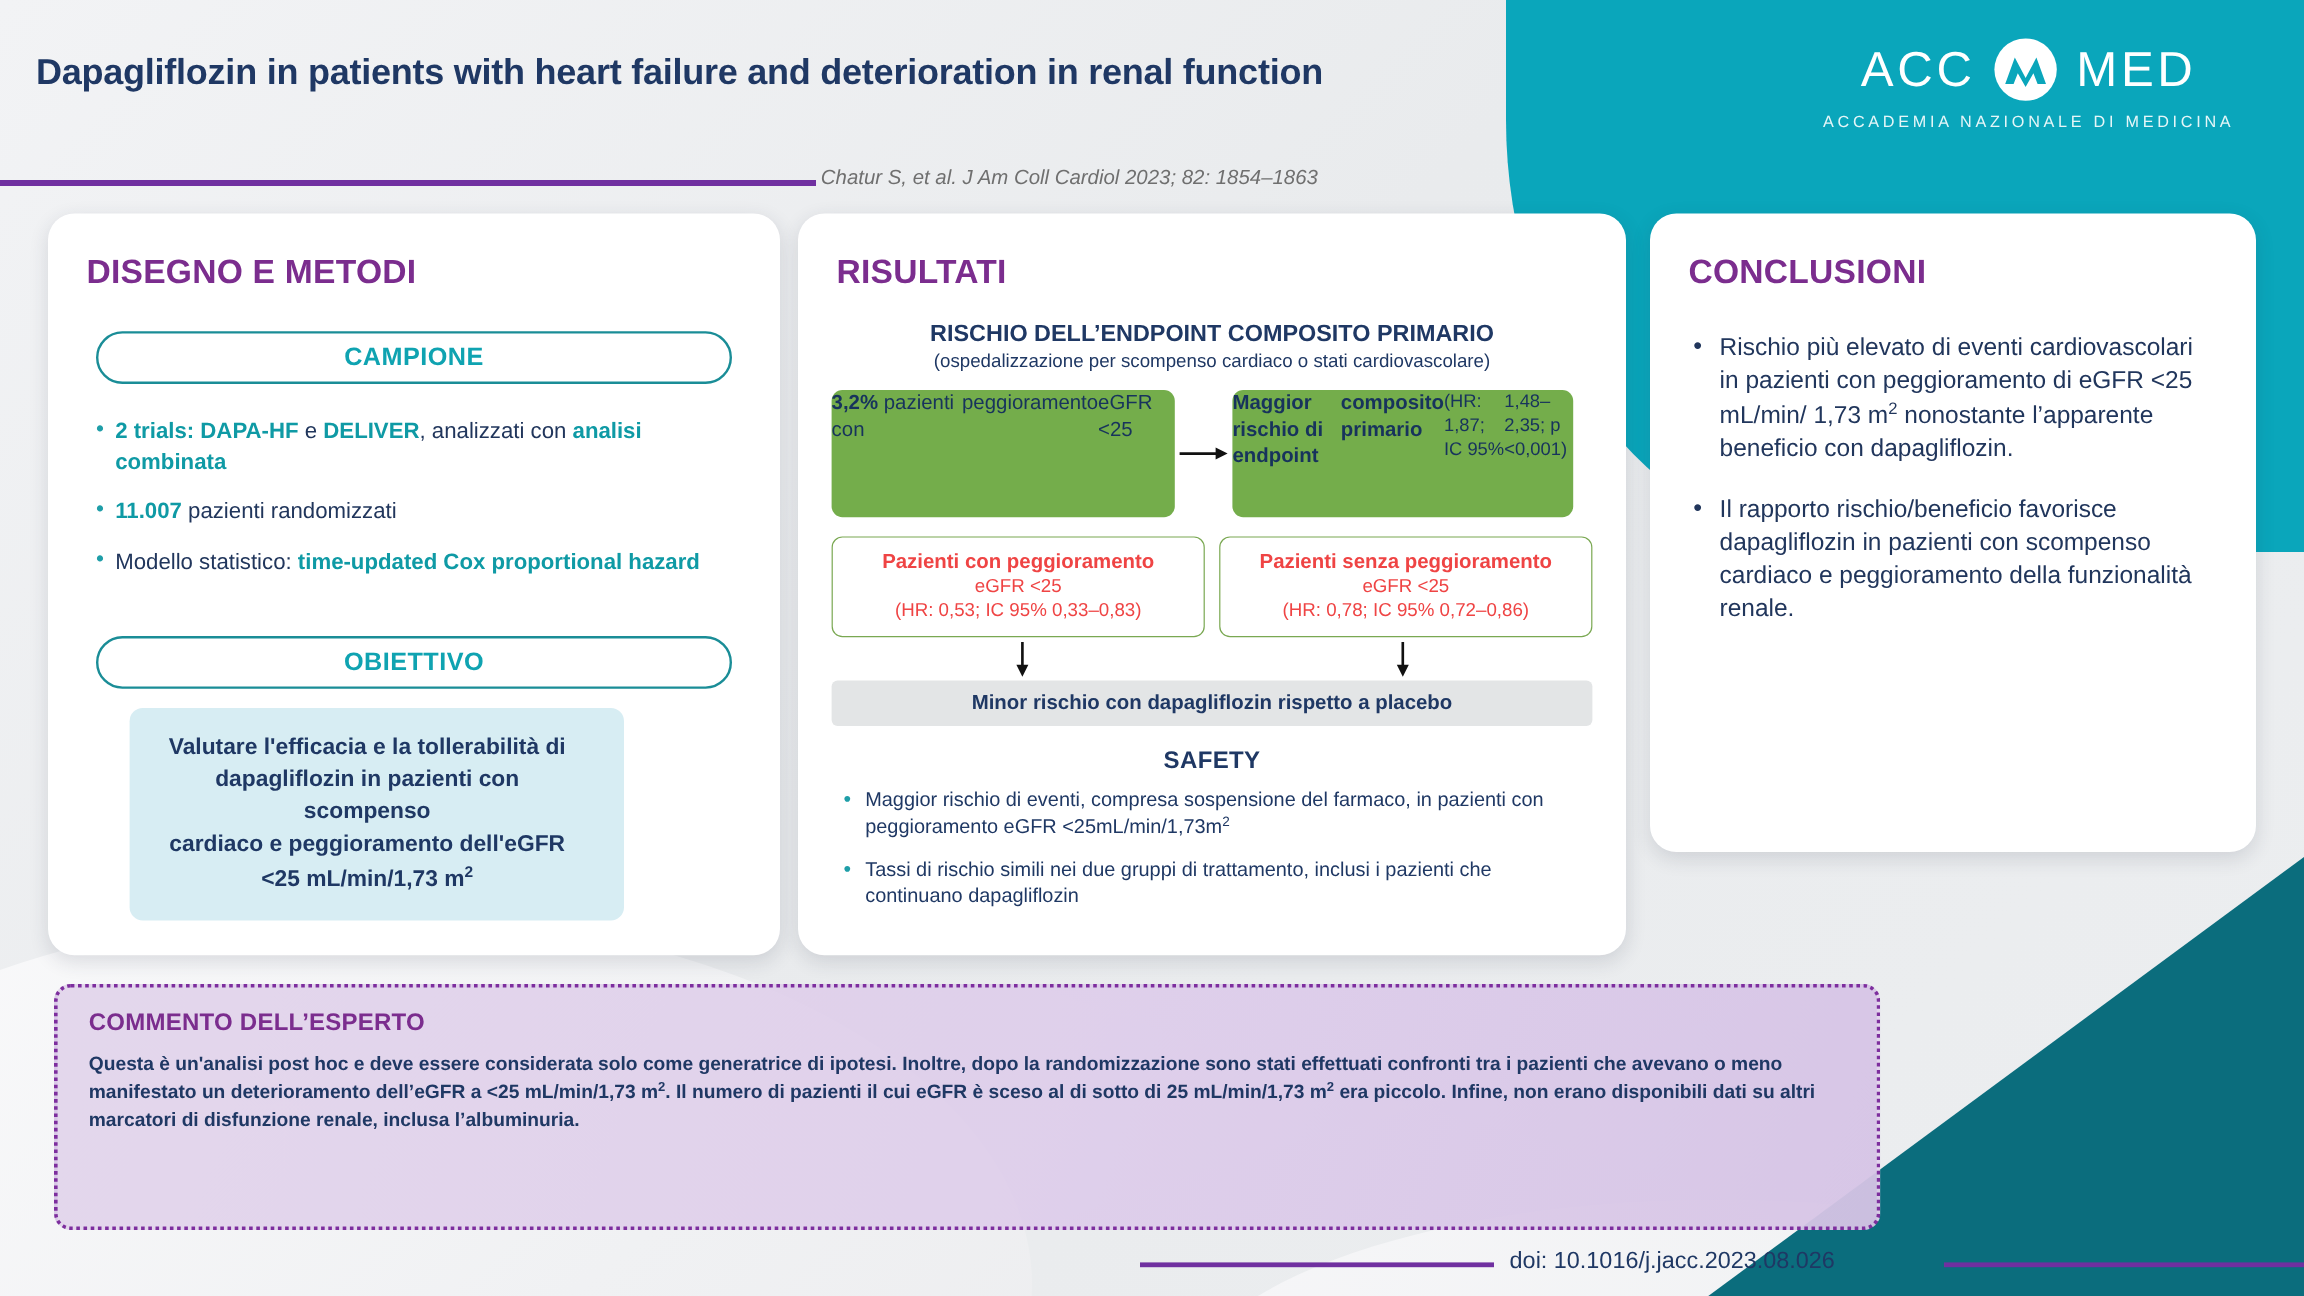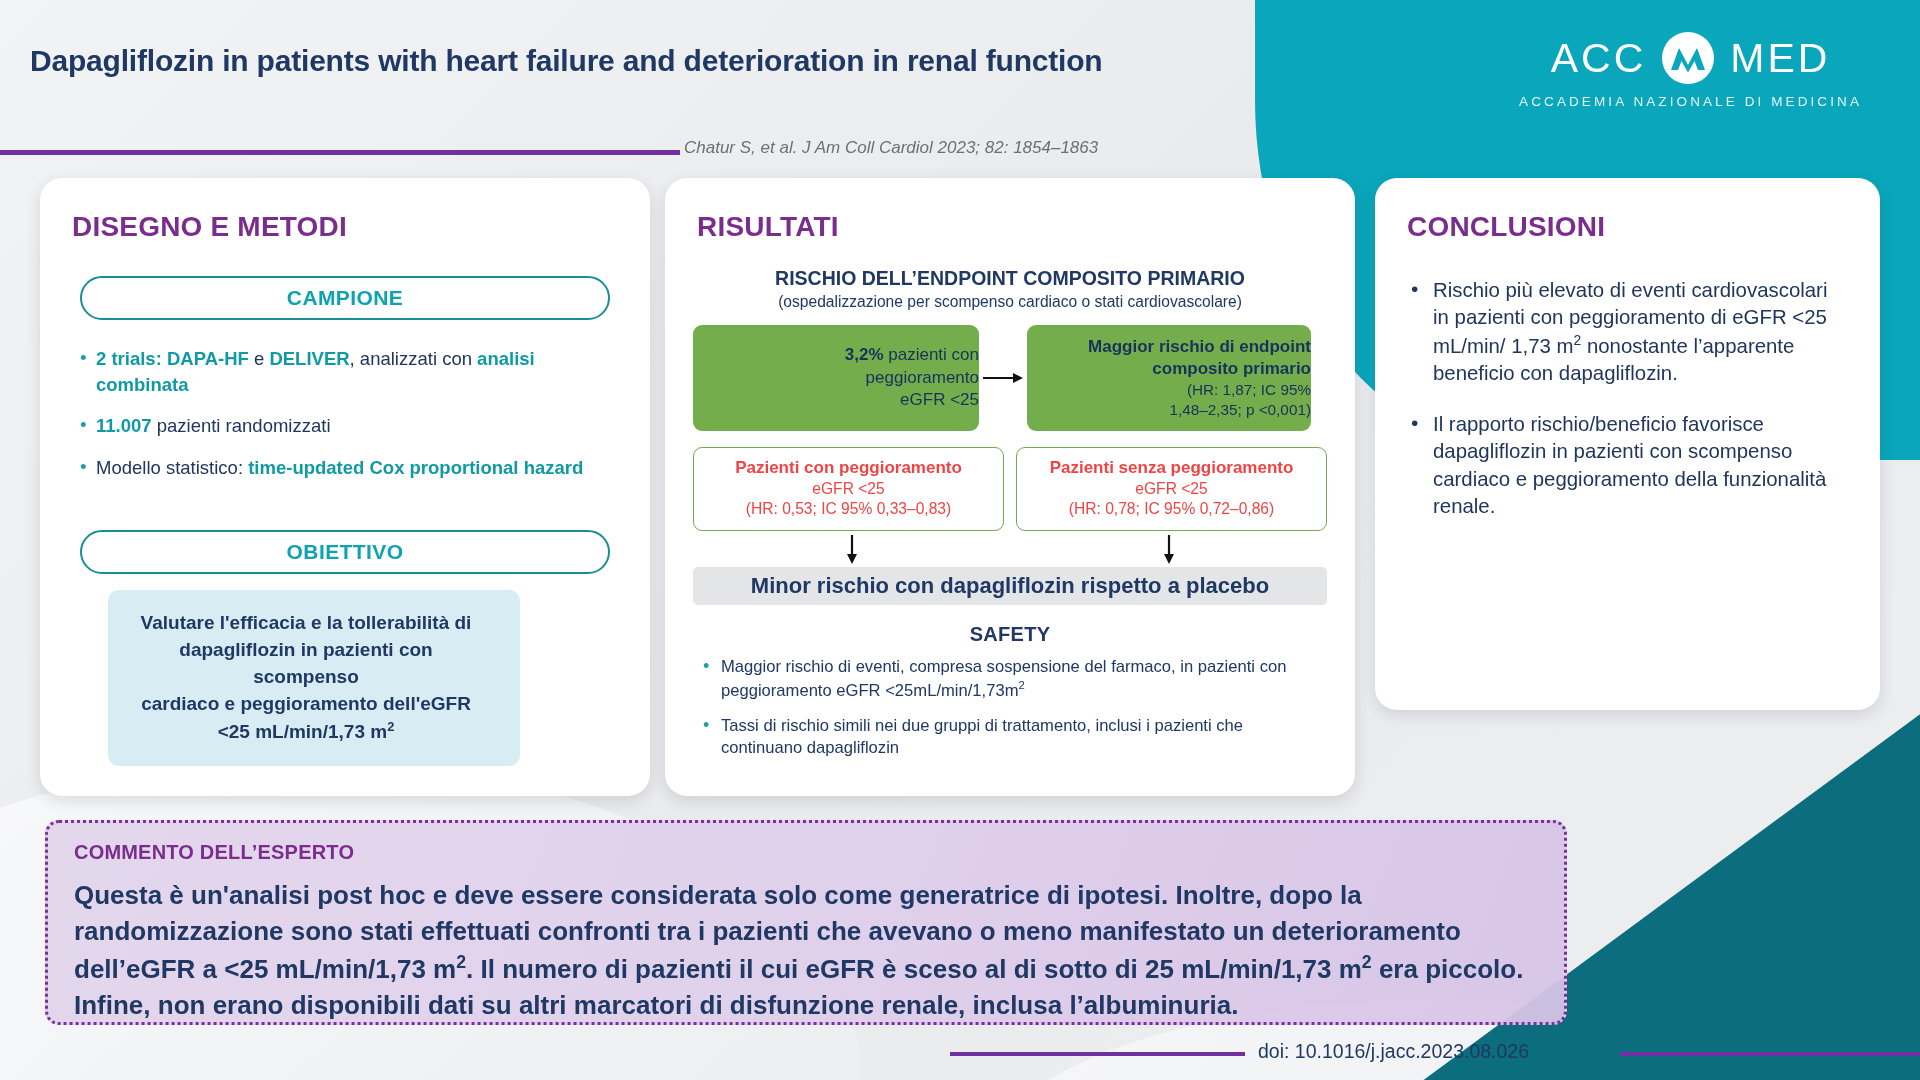--- a/index.html
+++ b/index.html
@@ -138,22 +138,22 @@
   }
   .res-sub {
     text-align: center; margin-top: 3px;
     color: #1f3864; font-size: 15.6px;
   }
   .green-row {
     display: flex; align-items: center; margin: 14px 28px 0 28px; gap: 0;
   }
   .green-box {
     background: #74ad4b; border-radius: 9px;
-    color: #17335c; text-align: right;
-    display: flex; flex-direction: column; justify-content: center;
+    color: #17335c; text-align: left;
+    display: flex; flex-direction: row; justify-content: center;
   }
   #gbox-left  { width: 286px; height: 106px; font-size: 17px; line-height: 1.32; }
   #gbox-right { width: 284px; height: 106px; font-size: 15.3px; line-height: 1.3; }
   #gbox-right .g-strong { font-size: 17px; font-weight: bold; display:block; }
   .arrow-h {
     width: 48px; display: flex; align-items: center; justify-content: center;
   }
 
   .white-row { display: flex; margin: 16px 28px 0 28px; gap: 12px; }
   .white-box {
@@ -162,21 +162,21 @@
     padding: 9px 4px 10px 4px; font-size: 15.6px; line-height: 1.3;
   }
   .white-box .wb-strong { font-weight: bold; font-size: 17px; }
 
   .arrow-row { display: flex; margin: 4px 28px 0 28px; }
   .arrow-cell { flex: 1; display: flex; justify-content: center; }
 
   .grey-bar {
     margin: 2px 28px 0 28px; background: #e3e5e6; border-radius: 5px;
     height: 38px; display: flex; align-items: center; justify-content: center;
-    color: #1f3864; font-weight: bold; font-size: 22px;
+    color: #1f3864; font-weight: bold; font-size: 17px;
   }
 
   .safety-head {
     text-align: center; margin-top: 18px;
     color: #1f3864; font-weight: bold; font-size: 20px; letter-spacing: .3px;
   }
   .safety-bullets { margin: 10px 34px 0 34px; }
   .safety-bullets li {
     list-style: none; position: relative; padding-left: 22px;
     color: #1f3864; font-size: 16.6px; line-height: 1.34; margin-bottom: 13px;
@@ -201,21 +201,21 @@
     background: linear-gradient(110deg, rgba(226,213,235,.95) 0%, rgba(222,206,234,.95) 55%, rgba(214,196,229,.95) 100%);
     border: 3.5px dotted #7d2e9e;
     border-radius: 14px; z-index: 6;
     padding: 18px 26px 0 26px;
   }
   .commento-title {
     color: #7b2d8e; font-weight: bold; font-size: 20px; letter-spacing: .2px;
   }
   .commento-body {
     margin-top: 13px; color: #1f3864; font-weight: bold;
-    font-size: 26px; line-height: 1.40;
+    font-size: 16px; line-height: 1.40;
   }
 
   
   .footer { position: absolute; left: 0; top: 1030px; width: 1920px; height: 50px; z-index: 7; }
   .doi-line-l {
     position: absolute; left: 950px; top: 22px; width: 295px; height: 4px; background: #7030a0;
   }
   .doi-text {
     position: absolute; left: 1258px; top: 10px;
     color: #1f3864; font-weight: normal; font-size: 19.5px; white-space: nowrap;

